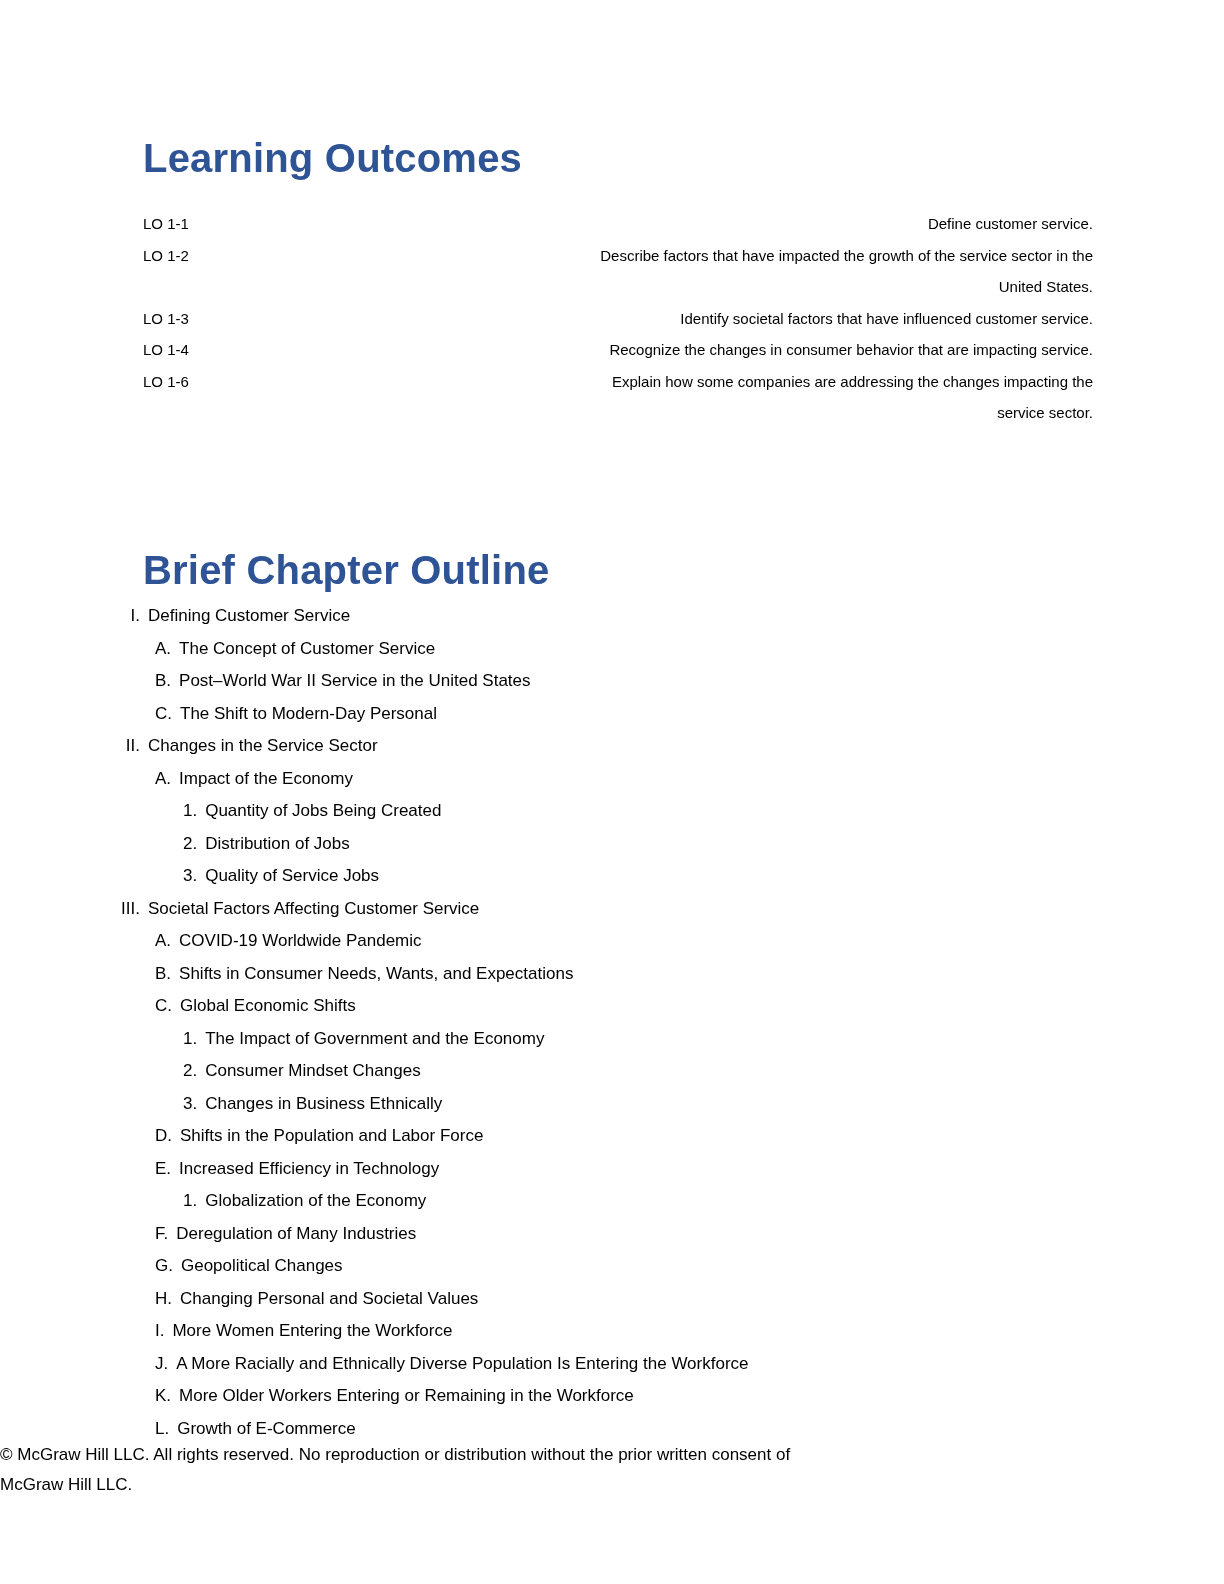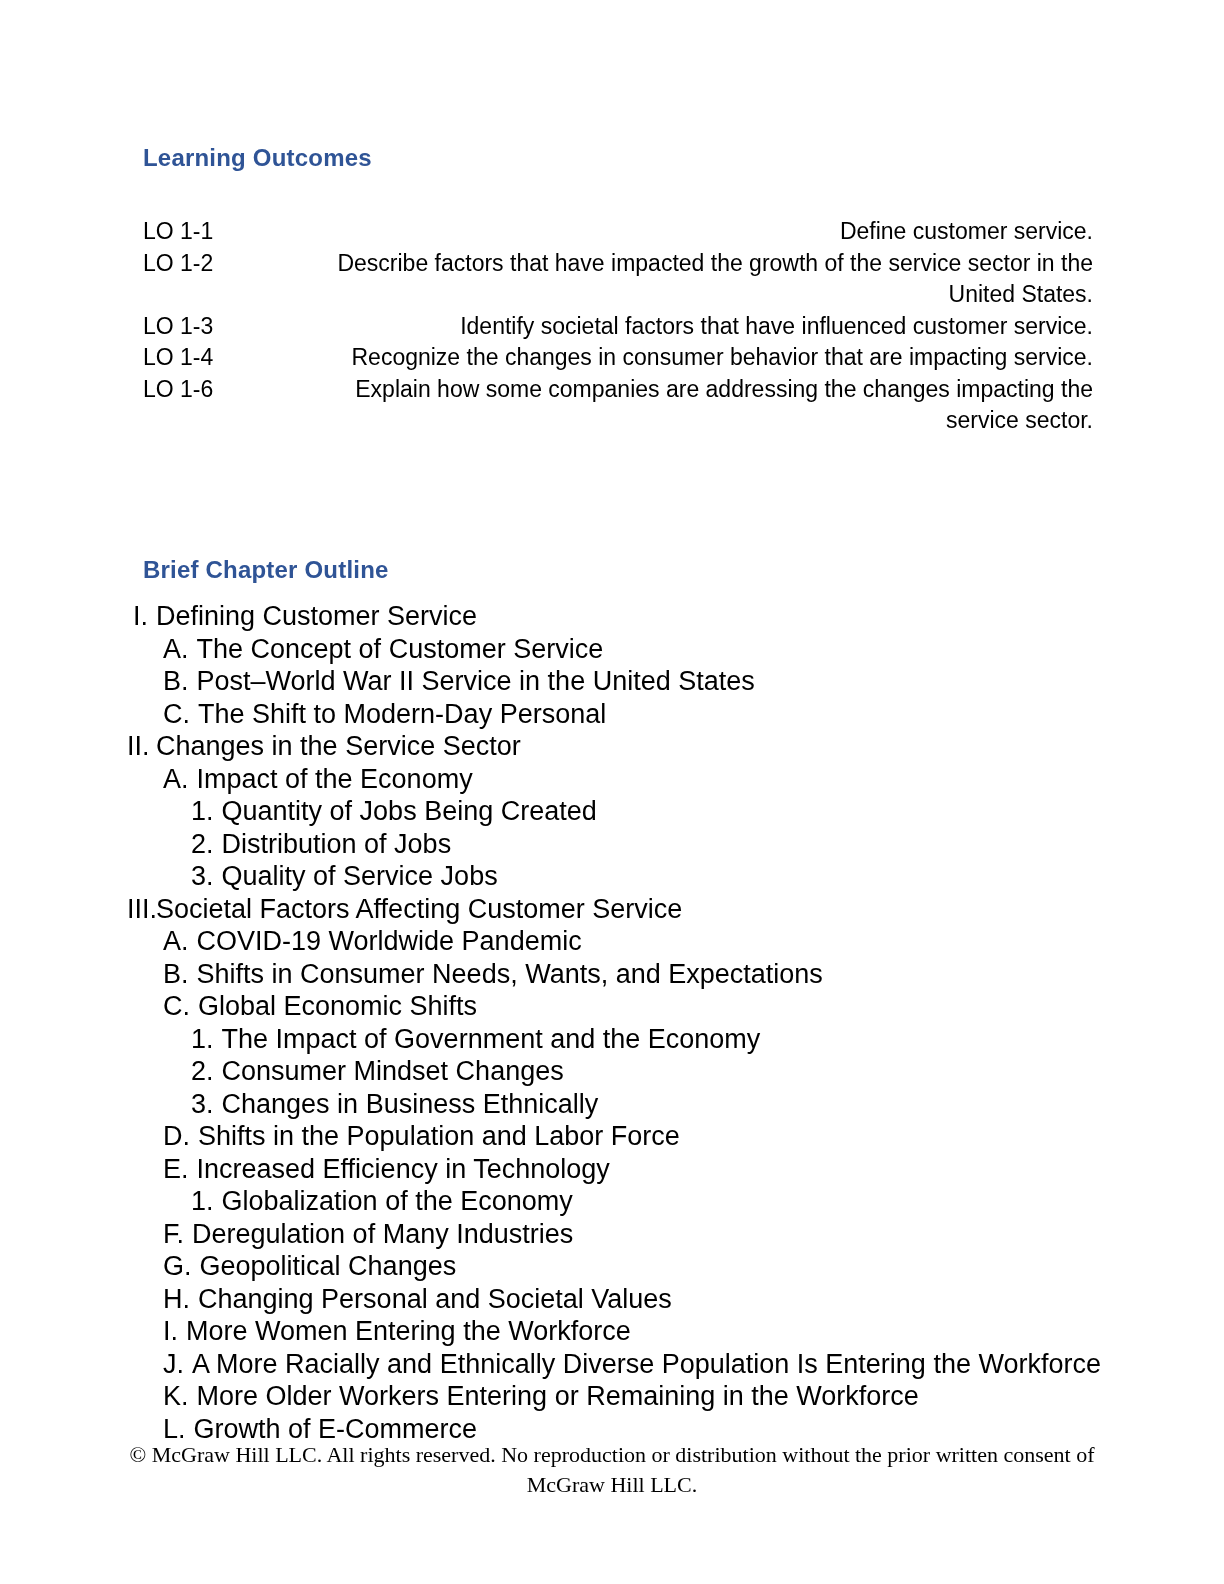--- a/index.html
+++ b/index.html
@@ -10,50 +10,50 @@
     color: #000000;
   }
   .page {
     position: relative;
     width: 1224px; height: 1584px;
     background: #ffffff;
     overflow: hidden;
   }
   .heading {
     position: absolute; left: 143px; margin: 0;
-    font-size: 24px; font-weight: 700; line-height: 38px;
+    font-size: 40px; font-weight: 700; line-height: 38px;
     color: #2F5496;
     letter-spacing: 0.2px;
   }
   .h-lo  { top: 139px; }
   .h-bco { top: 551px; }
 
   .lo-list {
-    position: absolute; left: 143px; top: 216px; width: 950px;
-    font-size: 23px; line-height: 31.5px;
+    position: absolute; left: 143px; top: 208px; width: 950px;
+    font-size: 15px; line-height: 31.5px;
   }
   .lo-row { display: flex; align-items: flex-start; }
   .lo-label { flex: 0 0 89px; }
   .lo-text { flex: 1; text-align: right; }
 
   .outline {
-    position: absolute; left: 137px; top: 600px; width: 1000px;
-    font-size: 27px; line-height: 32.5px;
+    position: absolute; left: 129px; top: 600px; width: 1000px;
+    font-size: 17px; line-height: 32.5px;
   }
   .o-row { white-space: nowrap; }
   .o-num { margin-right: 8px; }
   .lvl1 { margin-left: -10px; }
   .lvl1 > .o-num { display: inline-block; width: 21px; text-align: right; }
   .lvl2 { padding-left: 26px; }
   .lvl3 { padding-left: 54px; }
 
   .footer {
     position: absolute; left: 0; top: 1440px; width: 1224px;
-    text-align: center;
-    font-size: 22px; line-height: 30px; font-family: Liberation Serif, serif;
+    text-align: left;
+    font-size: 17px; line-height: 30px;
   }
 </style>
 </head>
 <body>
 
 <div class="page">
 
   <h1 class="heading h-lo" style="color: rgb(47, 84, 150);">Learning Outcomes</h1>
 
   <div class="lo-list">

